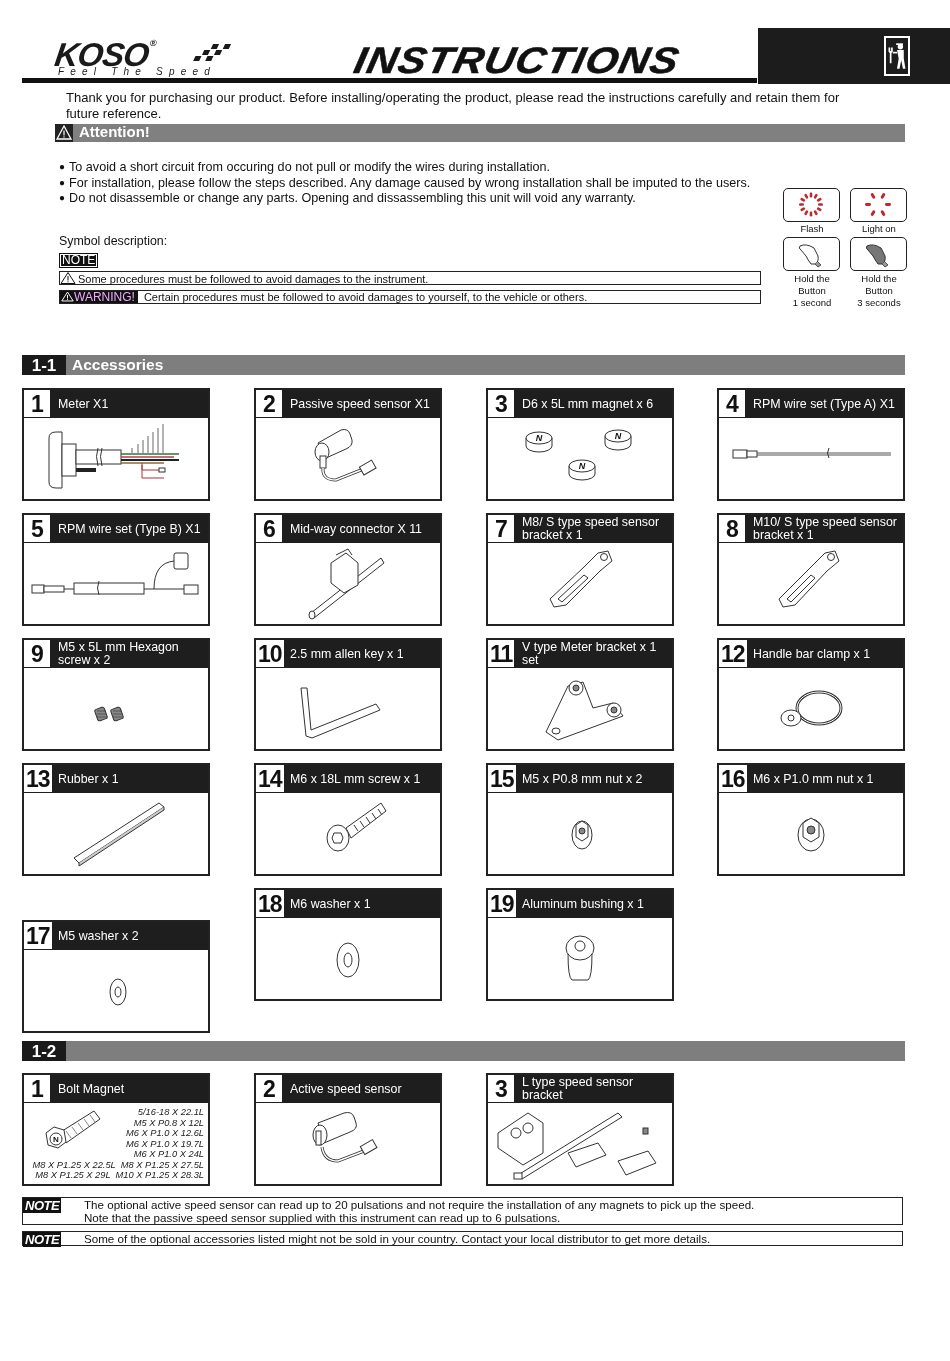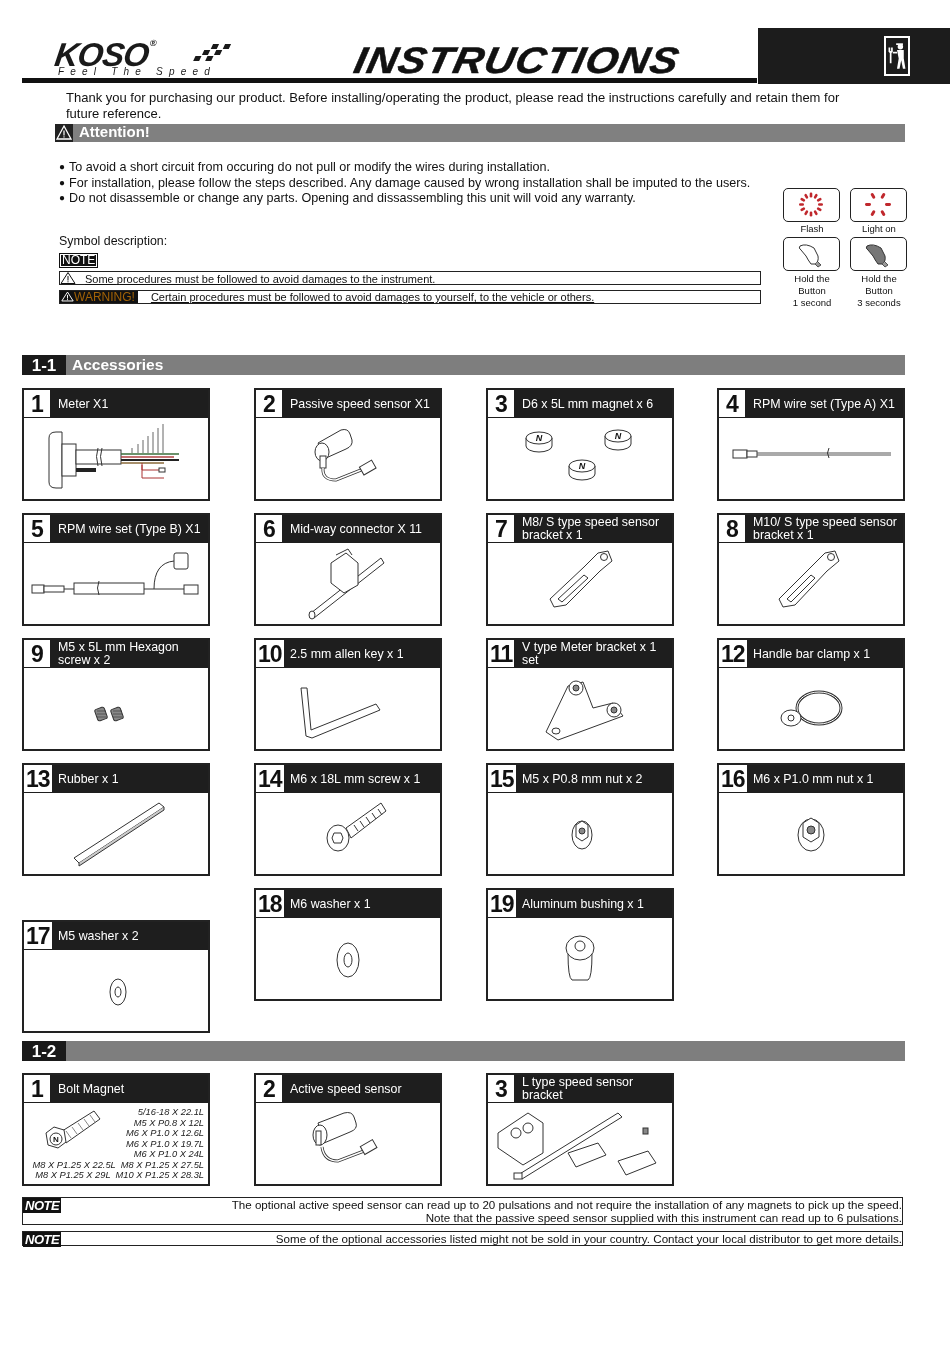--- a/index.html
+++ b/index.html
@@ -22,22 +22,22 @@
   .attn-icon-box { left: 55px; top: 124px; width: 18px; height: 18px; background: #222; }
   .attn-label { left: 79px; top: 123px; color: #fff; font-size: 15px; font-weight: bold; line-height: 18px; }
 
   .bullets { left: 59px; top: 160px; font-size: 12.6px; line-height: 15.5px; color: #111; }
   .bullets li { list-style: none; }
   .bullets li::before { content: "\25CF"; font-size: 10px; margin-right: 4px; position: relative; top: -1px; }
 
   .symdesc { left: 59px; top: 234px; font-size: 12.4px; font-weight: normal; }
   .note-badge { left: 59px; top: 253px; background: #111; color: #fff; font-size: 12px; padding: 0 2px; line-height: 13px; border: 1px solid #111; outline: 1px solid #fff; outline-offset: -2px; }
   .row-box { left: 59px; width: 702px; height: 14px; border: 1px solid #222; font-size: 11px; line-height: 12px; }
-  .row-box .t { text-decoration: underline; margin-left: 9px; }
-  .warn-badge { display: inline-block; background: #111; color: #a16207; font-size: 12px; line-height: 12px; padding: 0 3px 0 1px; margin-right: 4px; }
+  .row-box .t { margin-left: 2px; }
+  .warn-badge { display: inline-block; background: #111; color: #f0abfc; font-size: 12px; line-height: 12px; padding: 0 3px 0 1px; margin-right: 4px; }
 
   .sym-tile { width: 57px; height: 34px; border: 1.5px solid #222; border-radius: 5px; }
   .sym-cap { width: 70px; text-align: center; font-size: 9.5px; font-weight: normal; line-height: 12px; }
 
   
   .sec-bar { left: 22px; width: 883px; height: 20px; background: #7e7e7e; }
   .sec-num { left: 22px; width: 44px; height: 20px; background: #1a1a1a; color: #fff; font-size: 17px; font-weight: bold; text-align: center; line-height: 21px; }
   .sec-label { color: #fff; font-size: 15.5px; font-weight: bold; line-height: 20px; }
 
   
@@ -45,21 +45,21 @@
   .card-head { position: absolute; left: 0; top: 0; width: 100%; height: 28px; background: #1e1e1e; }
   .card-num { position: absolute; left: 0; top: 0; height: 27px; min-width: 26px; background: #fff; color: #111; font-size: 23px; font-weight: bold; text-align: center; line-height: 28px; padding: 0 2px; letter-spacing: -1px; }
   .card-title { position: absolute; left: 34px; top: 0; right: 4px; color: #fff; font-size: 12.4px; line-height: 13px; height: 28px; display: flex; align-items: center; }
   .card-body { position: absolute; left: 0; top: 28px; width: 100%; height: 81px; }
   .card-body svg { width: 100%; height: 100%; }
 
   .spec-list { position: absolute; right: 4px; top: 4px; text-align: right; font-size: 9.3px; font-style: italic; line-height: 10.5px; color: #222; }
 
   .note-row { left: 22px; border: 1px solid #222; width: 881px; font-size: 11.6px; line-height: 13px; color: #111; }
   .note-tag { position: absolute; left: 0; top: 0; background: #111; color: #fff; font-weight: bold; font-style: italic; font-size: 13px; padding: 0 2px; line-height: 15px; letter-spacing: -0.5px; }
-  .note-text { margin-left: 45px; padding: 0 0 1px 0; text-align: right; }
+  .note-text { margin-left: 61px; padding: 0 0 1px 0; }
 </style>
 </head>
 <body>
 
 <div class="abs logo"><span>KOSO</span><span class="logo-reg">®</span></div>
 <svg class="abs logo-flag" viewBox="0 0 46 24">
   <g fill="#1a1a1a" transform="skewX(-25)">
     <rect x="24" y="2" width="6" height="5"></rect>
       <rect x="36" y="2" width="6" height="5"></rect>
     <rect x="18" y="8" width="6" height="5"></rect>

